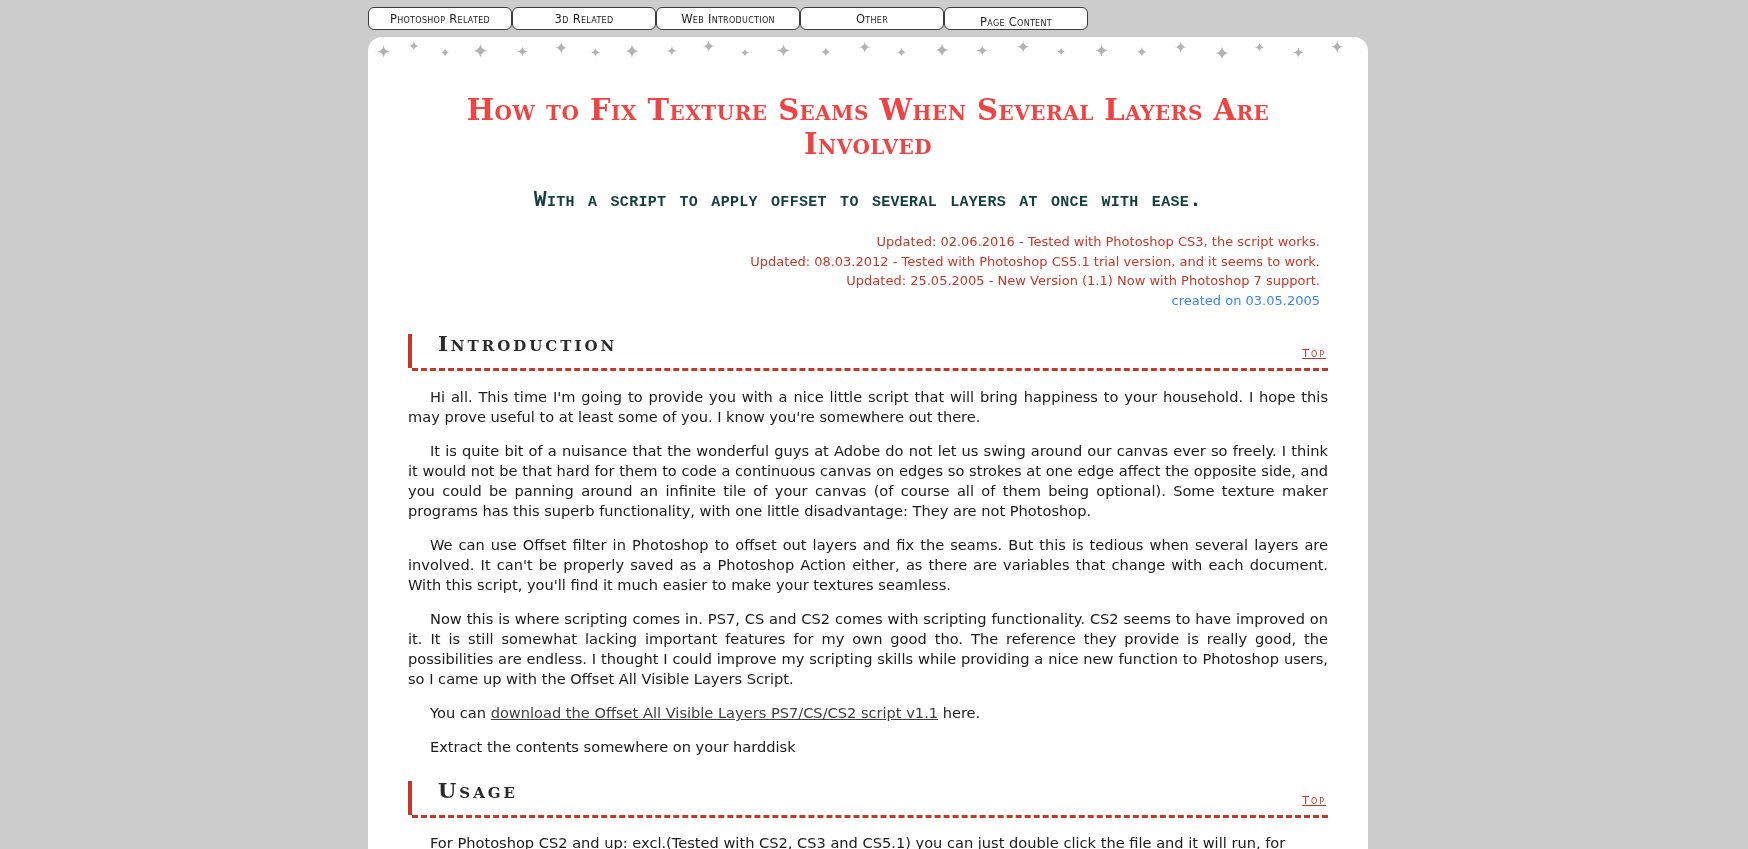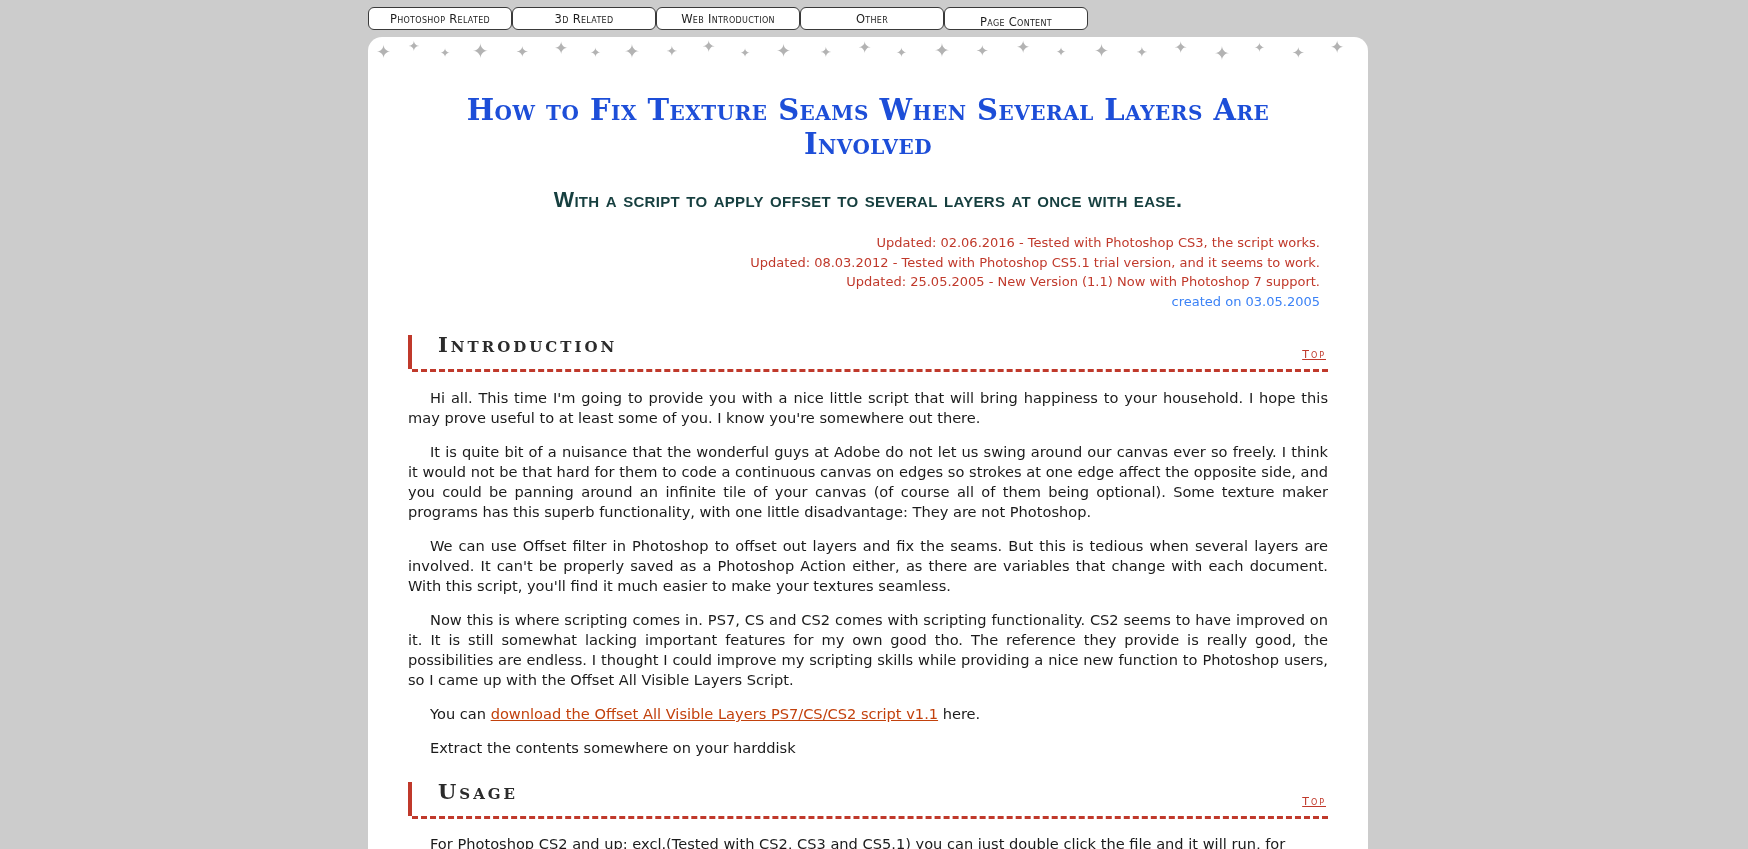--- a/index.html
+++ b/index.html
@@ -72,33 +72,33 @@
   .content {
     padding: 0 40px 0 40px;
   }
 
   h1.title {
     margin: 22px 0 0 0;
     text-align: center;
     font-size: 29px;
     font-variant: small-caps;
     font-weight: bold;
-    color: #1d4ed8;
+    color: #ef4444;
     letter-spacing: .5px;
     font-family: "DejaVu Serif", "Liberation Serif", serif;
   }
   h2.subtitle {
     margin: 27px 0 0 0;
     text-align: center;
     font-size: 21.5px;
     font-variant: small-caps;
     font-weight: bold;
     color: #163f3f;
     letter-spacing: .3px;
-    font-family: Liberation Sans, sans-serif;
+    font-family: Liberation Mono, monospace;
   }
 
   .updates {
     margin-top: 20px;
     text-align: right;
     color: #c0392b;
     font-size: 13px;
     line-height: 19.5px;
     padding-right: 8px;
   }
@@ -148,21 +148,21 @@
     padding-top: 14px;
     text-align: justify;
     font-size: 14.6px;
     line-height: 20px;
     color: #1b1b1b;
     text-indent: 22px;
   }
   p.body:first-of-type { padding-top: 16px; }
 
   a.inline {
-    color: #c2410c;
+    color: #404040;
     text-decoration: underline;
     cursor: pointer;
   }
 
   .usage-first {
     padding-top: 16px;
     font-size: 14.6px;
     color: #1b1b1b;
     text-indent: 22px;
   }

